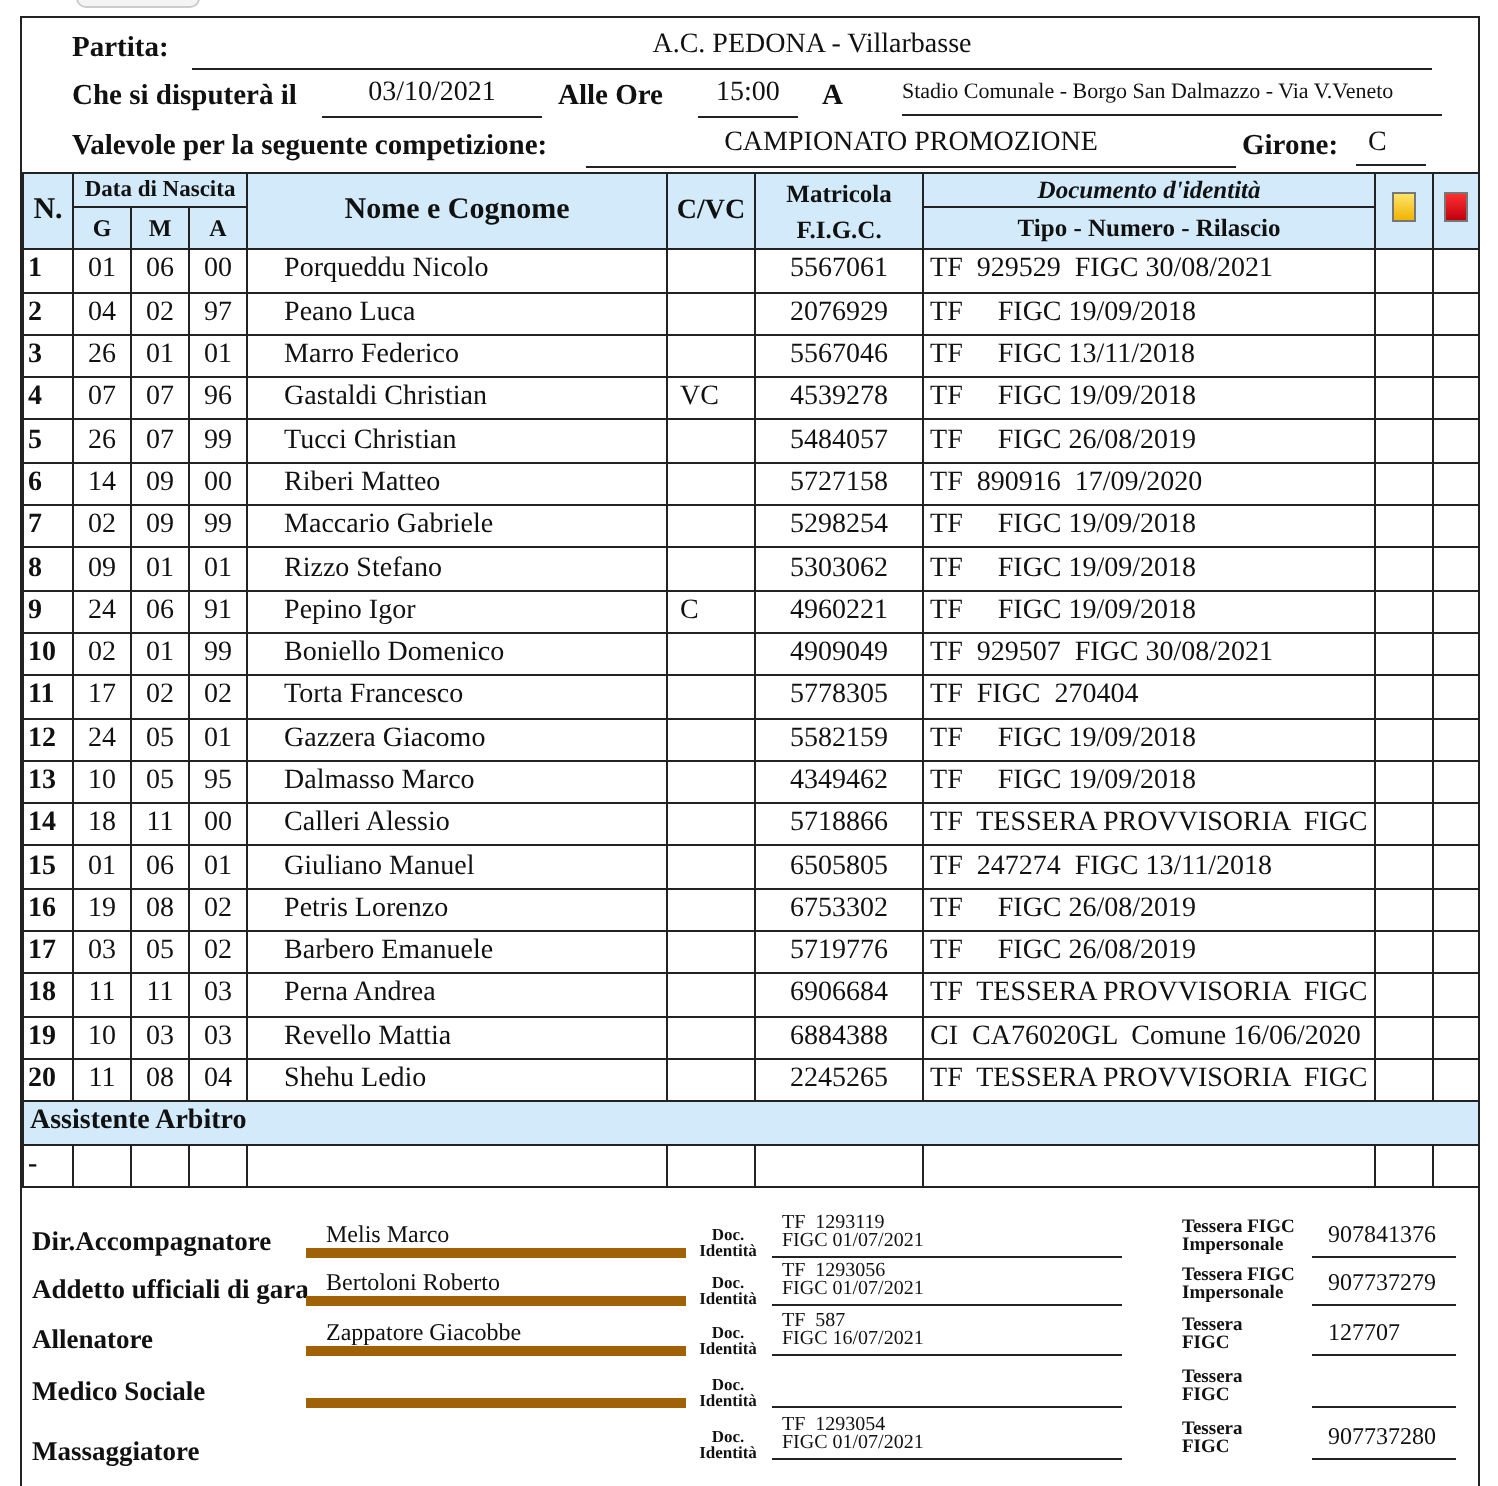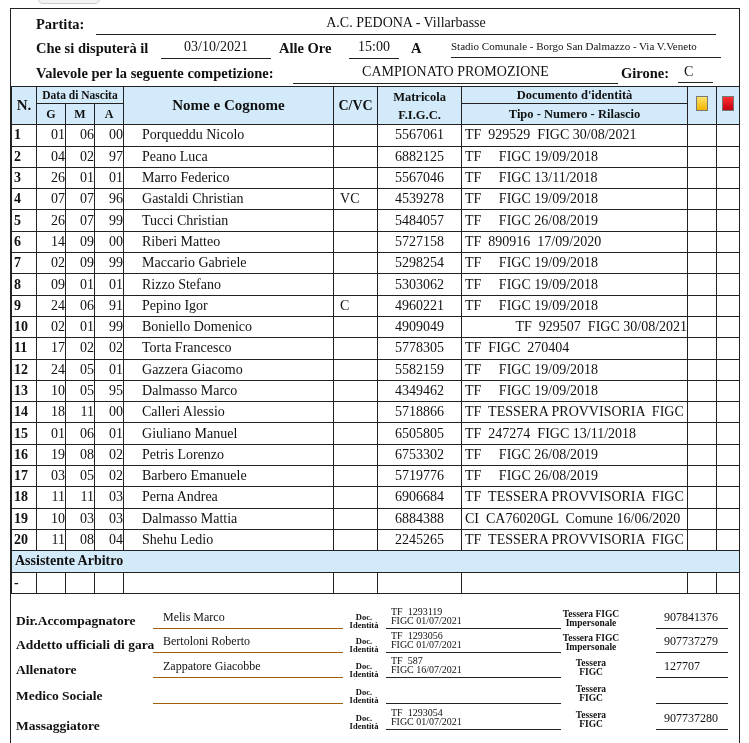--- a/index.html
+++ b/index.html
@@ -6,35 +6,35 @@
   body { width: 749px; height: 743px; position: relative; overflow: hidden; font-family: "Liberation Serif", serif; color: #111; }
   .tab-ghost { position: absolute; left: 38px; top: -6px; width: 60px; height: 8px; border: 1px solid #ccc; border-radius: 6px; background: #f4f4f4; }
   .sheet { position: absolute; left: 10px; top: 8px; width: 730px; height: 740px; border: 1.5px solid #222; box-sizing: border-box; }
   .hdr-line { position: absolute; font-size: 14.5px; }
   .lbl { font-weight: bold; text-align: center; }
   .uline { position: absolute; border-bottom: 1px solid #222; text-align: center; font-size: 14px; }
   table.grid { position: absolute; left: 0px; top: 77px; border-collapse: collapse; width: 728px; table-layout: fixed; }
   table.grid td, table.grid th { border: 1.5px solid #222; padding: 0; font-size: 14px; height: 20.3px; overflow: hidden; white-space: nowrap; }
   table.grid th { background: #d2eaf9; font-weight: bold; text-align: center; }
   .n { font-weight: bold; font-size: 15px; padding-left: 2px !important; }
-  .dt { text-align: right; font-size: 15px; }
+  .dt { text-align: center; font-size: 15px; }
   .nm { padding-left: 18px !important; font-size: 13px; }
   .cvc { padding-left: 6px !important; font-size: 15px; }
   .mat { text-align: center; font-size: 15px; }
   .doc { font-size: 10px; padding-left: 3px !important; }
   .sec-row td { background: #d2eaf9; font-weight: bold; font-size: 13px; padding-left: 3px !important; }
   .card-y, .card-r { display: inline-block; width: 10px; height: 13px; border: 1px solid #777; }
   .card-y { background: linear-gradient(#fde36b, #f1b400); }
   .card-r { background: linear-gradient(#ff3030, #c00010); }
   .staff { position: absolute; left: 0; width: 728px; height: 26px; }
   .staff .role { position: absolute; left: 5px; font-weight: bold; font-size: 13.5px; }
-  .staff .pname { position: absolute; left: 142px; width: 190px; border-bottom: 1px solid #a16207; font-size: 12px; padding-left: 10px; height: 20px; line-height: 16px; box-sizing: border-box; }
+  .staff .pname { position: absolute; left: 142px; width: 190px; border-bottom: 5px solid #a16207; font-size: 12px; padding-left: 10px; height: 20px; line-height: 16px; box-sizing: border-box; }
   .staff .doclbl { position: absolute; left: 333px; width: 40px; text-align: center; font-weight: bold; font-size: 8.5px; line-height: 8px; }
   .staff .docval { position: absolute; left: 375px; width: 175px; border-bottom: 1px solid #222; font-size: 10px; line-height: 9px; height: 22px; padding-left: 5px; box-sizing: border-box; }
-  .staff .teslbl { position: absolute; left: 544px; width: 72px; text-align: center; font-weight: bold; font-size: 9.5px; line-height: 9px; }
+  .staff .teslbl { position: absolute; left: 580px; width: 72px; font-weight: bold; font-size: 9.5px; line-height: 9px; }
   .staff .tesval { position: absolute; left: 645px; width: 72px; border-bottom: 1px solid #222; font-size: 12px; height: 20px; padding-left: 8px; box-sizing: border-box; line-height: 16px; }
 </style>
 </head>
 <body>
 
 <div class="tab-ghost"></div>
 
 <div class="sheet">
 
   <div class="hdr-line lbl" style="left:25px;top:7px;">Partita:</div>
@@ -65,21 +65,21 @@
       <col style="width:29px">
         <col style="width:23px">
     </colgroup>
     <thead>
       <tr>
         <th rowspan="2" style="font-size:15px;">N.</th>
         <th colspan="3" style="font-size:11.5px;height:16px;">Data di Nascita</th>
         <th rowspan="2" style="font-size:15px;">Nome e Cognome</th>
         <th rowspan="2" style="font-size:14px;">C/VC</th>
         <th rowspan="2" style="font-size:12.5px;white-space:normal;line-height:18px;padding:0 6px;">Matricola F.I.G.C.</th>
-        <th style="font-size:12.5px;height:16px;">Documento d'identità</th>
+        <th style="font-size:12.5px;height:16px;font-style:italic;">Documento d'identità</th>
         <th rowspan="2"><span class="card-y"></span></th>
         <th rowspan="2"><span class="card-r"></span></th>
       </tr>
       <tr>
         <th style="font-size:12px;height:16px;">G</th>
         <th style="font-size:12px;">M</th>
         <th style="font-size:12px;">A</th>
         <th style="font-size:12.5px;">Tipo - Numero - Rilascio</th>
       </tr>
     </thead>
@@ -96,21 +96,21 @@
           <td></td>
           <td></td>
         </tr>
         <tr>
           <td class="n">2</td>
           <td class="dt">04</td>
           <td class="dt">02</td>
           <td class="dt">97</td>
           <td class="nm">Peano Luca</td>
           <td class="cvc"></td>
-          <td class="mat">6882125</td>
+          <td class="mat">2076929</td>
           <td class="doc" style="white-space: pre;">TF     FIGC 19/09/2018</td>
           <td></td>
           <td></td>
         </tr>
         <tr>
           <td class="n">3</td>
           <td class="dt">26</td>
           <td class="dt">01</td>
           <td class="dt">01</td>
           <td class="nm">Marro Federico</td>
@@ -193,21 +193,21 @@
           <td></td>
         </tr>
         <tr>
           <td class="n">10</td>
           <td class="dt">02</td>
           <td class="dt">01</td>
           <td class="dt">99</td>
           <td class="nm">Boniello Domenico</td>
           <td class="cvc"></td>
           <td class="mat">4909049</td>
-          <td class="doc" style="white-space: pre; text-align: right;">TF  929507  FIGC 30/08/2021</td>
+          <td class="doc" style="white-space: pre;">TF  929507  FIGC 30/08/2021</td>
           <td></td>
           <td></td>
         </tr>
         <tr>
           <td class="n">11</td>
           <td class="dt">17</td>
           <td class="dt">02</td>
           <td class="dt">02</td>
           <td class="nm">Torta Francesco</td>
           <td class="cvc"></td>
@@ -298,21 +298,21 @@
           <td class="mat">6906684</td>
           <td class="doc" style="white-space: pre;">TF  TESSERA PROVVISORIA  FIGC</td>
           <td></td>
           <td></td>
         </tr>
         <tr>
           <td class="n">19</td>
           <td class="dt">10</td>
           <td class="dt">03</td>
           <td class="dt">03</td>
-          <td class="nm">Dalmasso Mattia</td>
+          <td class="nm">Revello Mattia</td>
           <td class="cvc"></td>
           <td class="mat">6884388</td>
           <td class="doc" style="white-space: pre;">CI  CA76020GL  Comune 16/06/2020</td>
           <td></td>
           <td></td>
         </tr>
         <tr>
           <td class="n">20</td>
           <td class="dt">11</td>
           <td class="dt">08</td>

